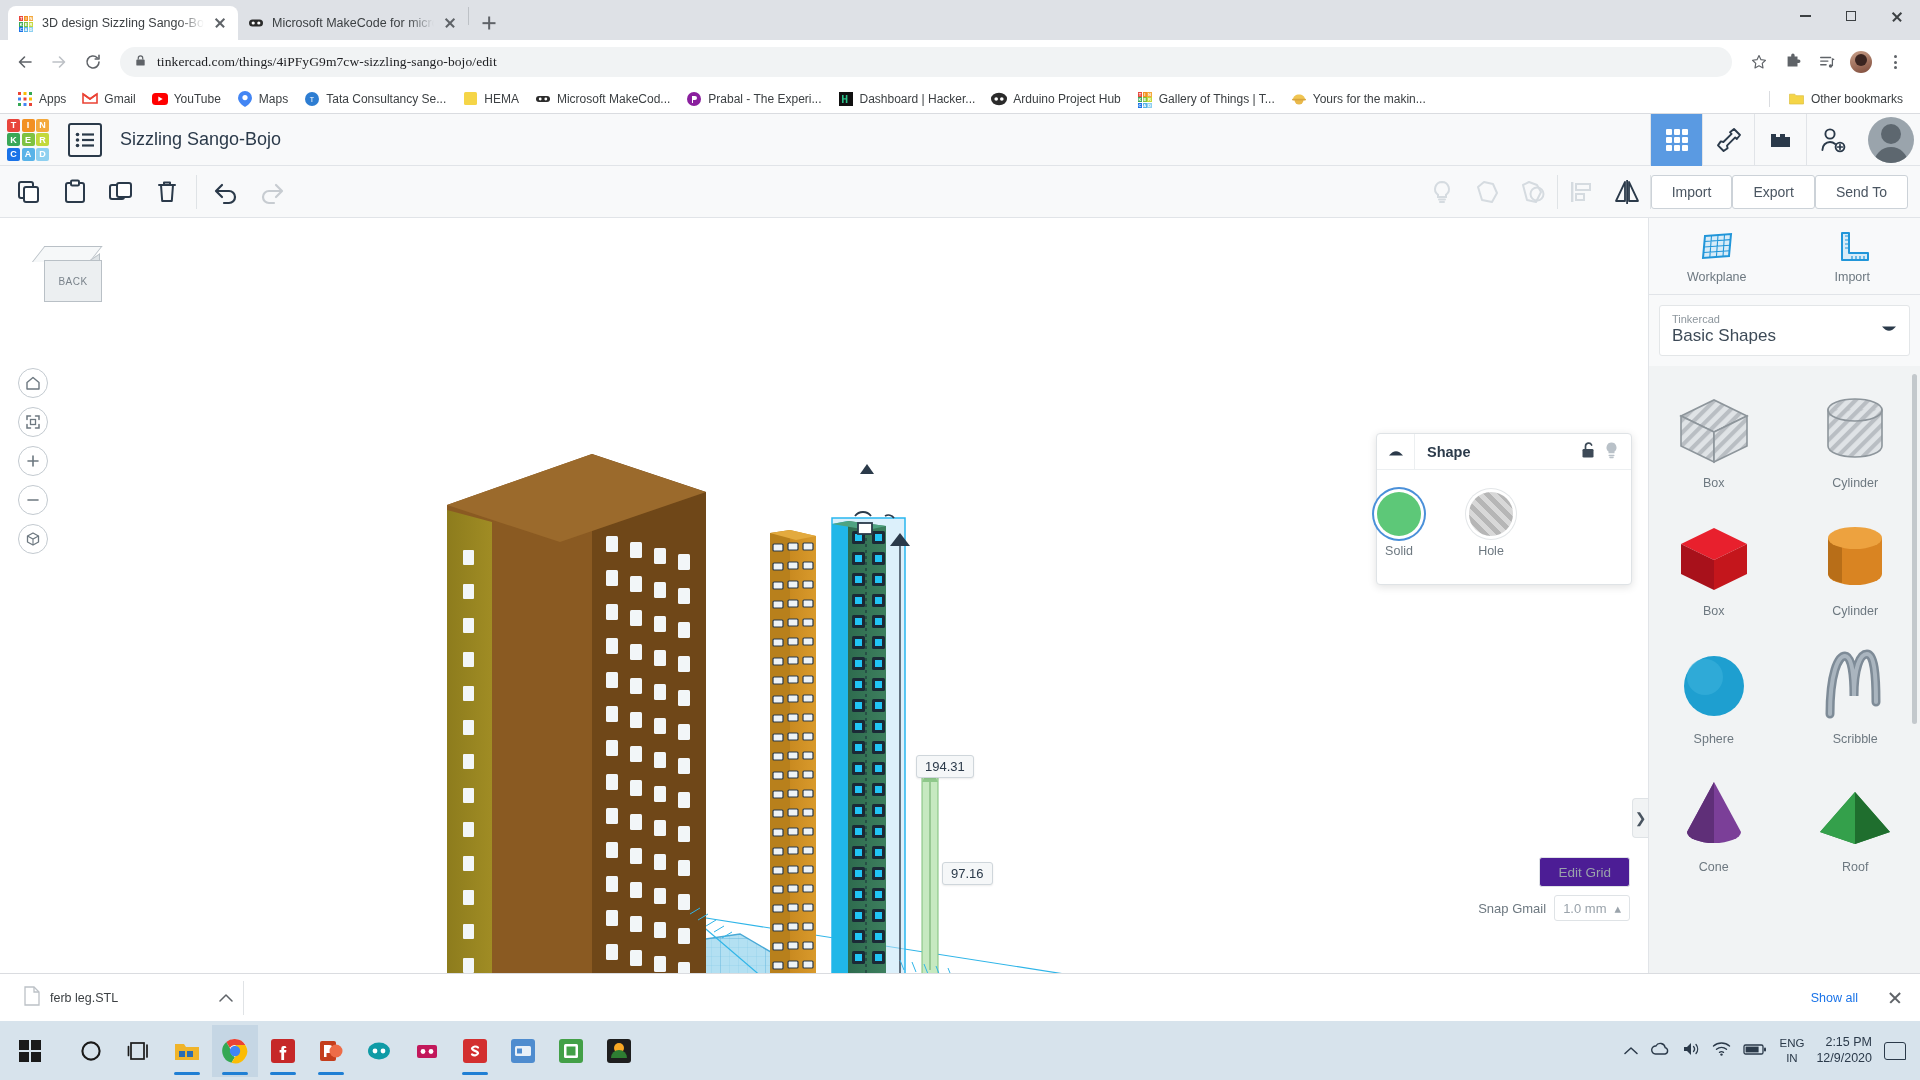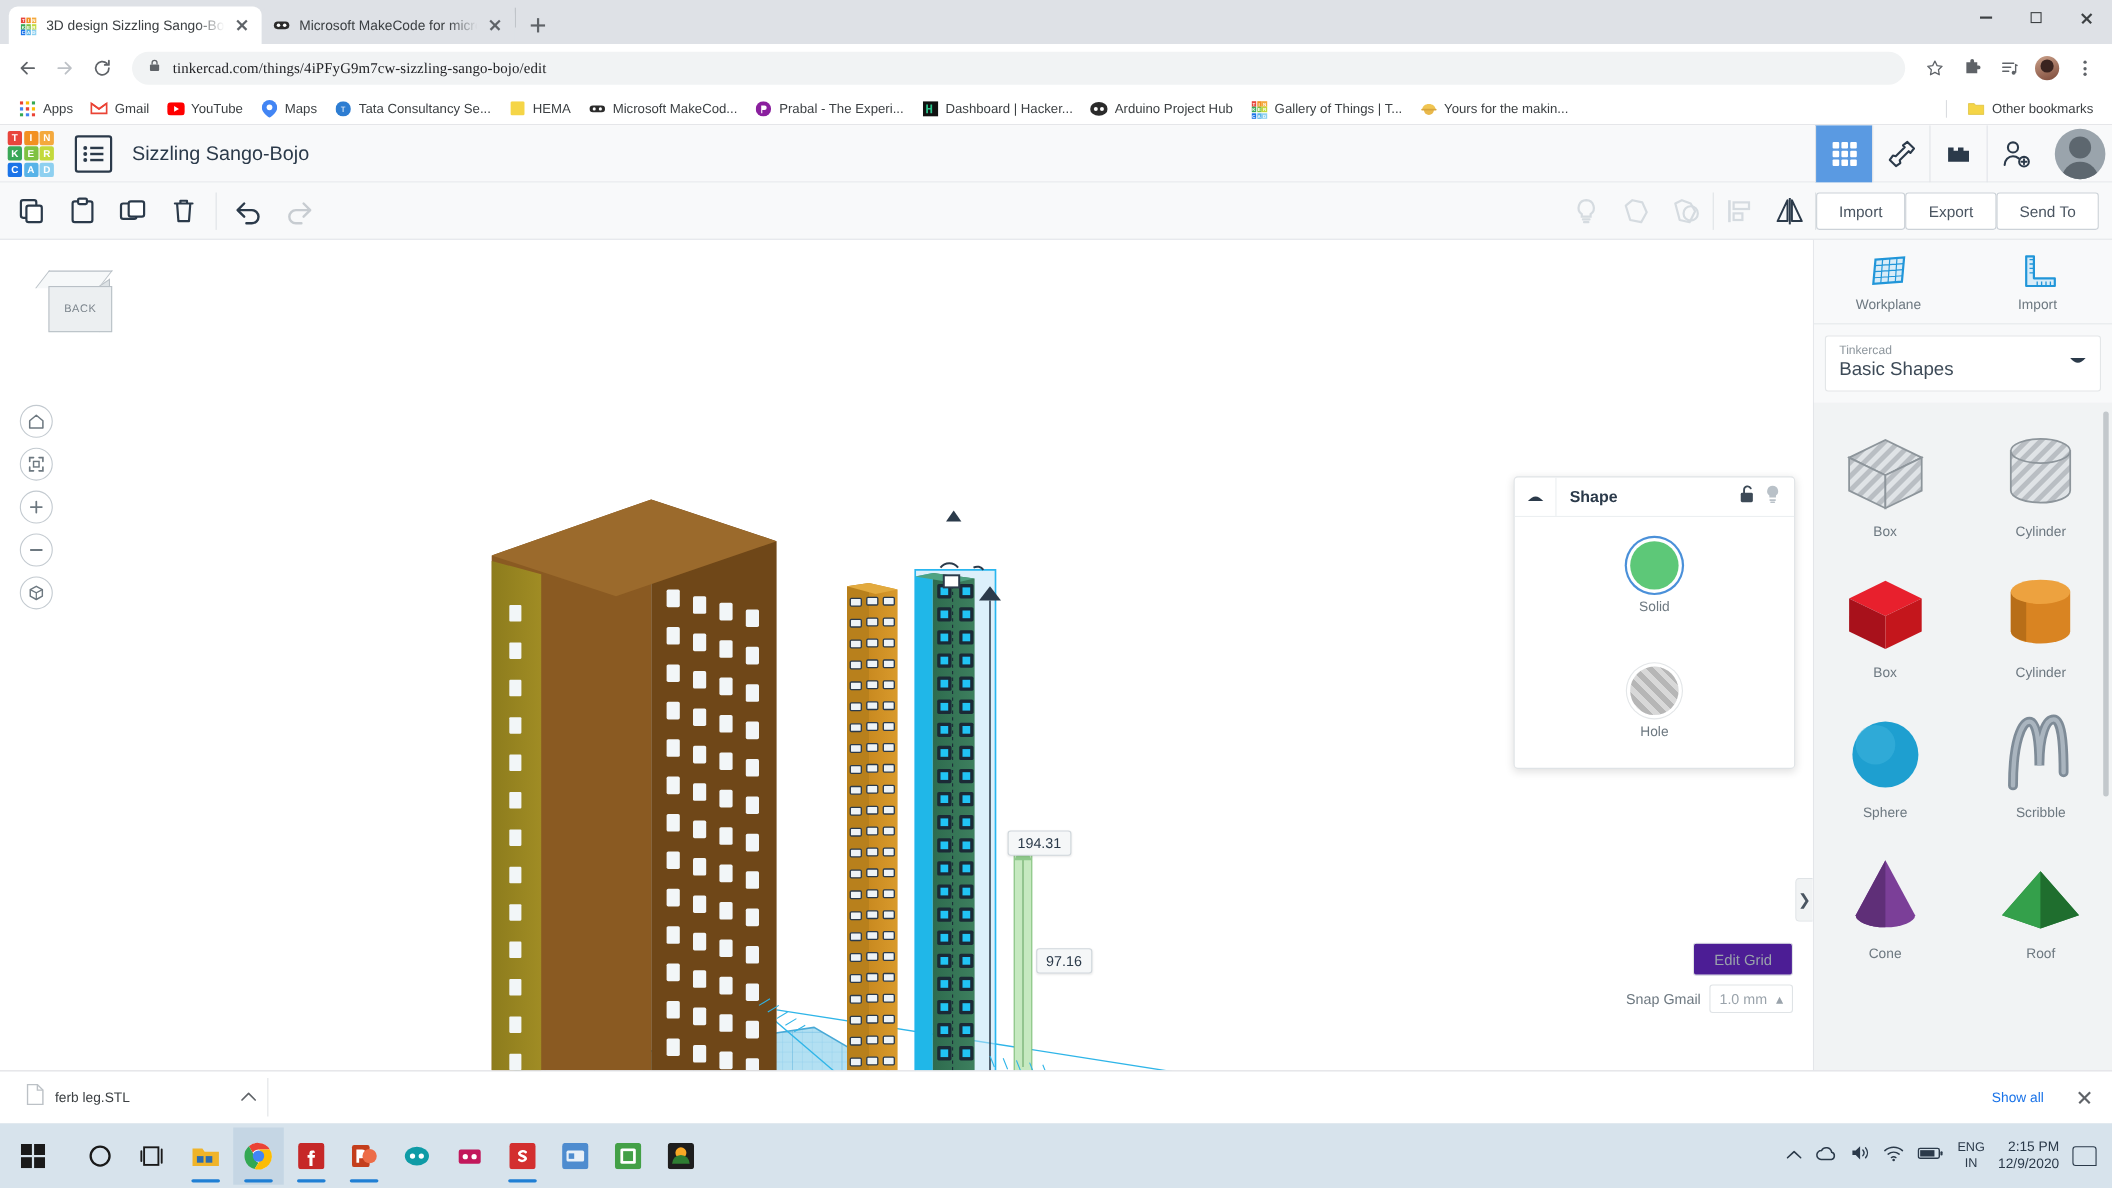--- a/index.html
+++ b/index.html
@@ -156,21 +156,21 @@
 
   
   .shape-pop {
     position: absolute; left: 1376px; top: 215px; width: 256px; background: #fff;
     border: 1px solid #dfe3e6; border-radius: 4px; box-shadow: 0 2px 8px rgba(0,0,0,.12); z-index: 5;
   }
   .sp-head { height: 36px; display: flex; align-items: center; border-bottom: 1px solid #eceff1; }
   .sp-collapse { width: 38px; height: 36px; display: flex; align-items: center; justify-content: center; border-right: 1px solid #eceff1; cursor: pointer; color: #2b3a4a; }
   .sp-title { font-size: 14.5px; color: #2b3a4a; font-weight: 600; margin-left: 12px; }
   .sp-head-icons { margin-left: auto; display: flex; gap: 8px; padding-right: 12px; color: #3d4a57; }
-  .sp-body { display: flex; justify-content: flex-start; gap: 48px; padding: 22px 0 26px; flex-direction: column; }
+  .sp-body { display: flex; justify-content: flex-start; gap: 48px; padding: 22px 0 26px; }
   .sp-opt { display: flex; flex-direction: column; align-items: center; gap: 8px; cursor: pointer; }
   .sp-swatch { width: 44px; height: 44px; border-radius: 50%; }
   .sp-solid { background: #5dc878; box-shadow: 0 0 0 3px #fff, 0 0 0 5px #4a90d9; }
   .sp-hole {
     background: repeating-linear-gradient(45deg, #b6b6b6 0 5px, #d8d8d8 5px 10px);
     box-shadow: 0 0 0 3px #fff, 0 0 0 4px #e3e6e8;
   }
   .sp-lbl { font-size: 12.5px; color: #6d7880; }
 
   

